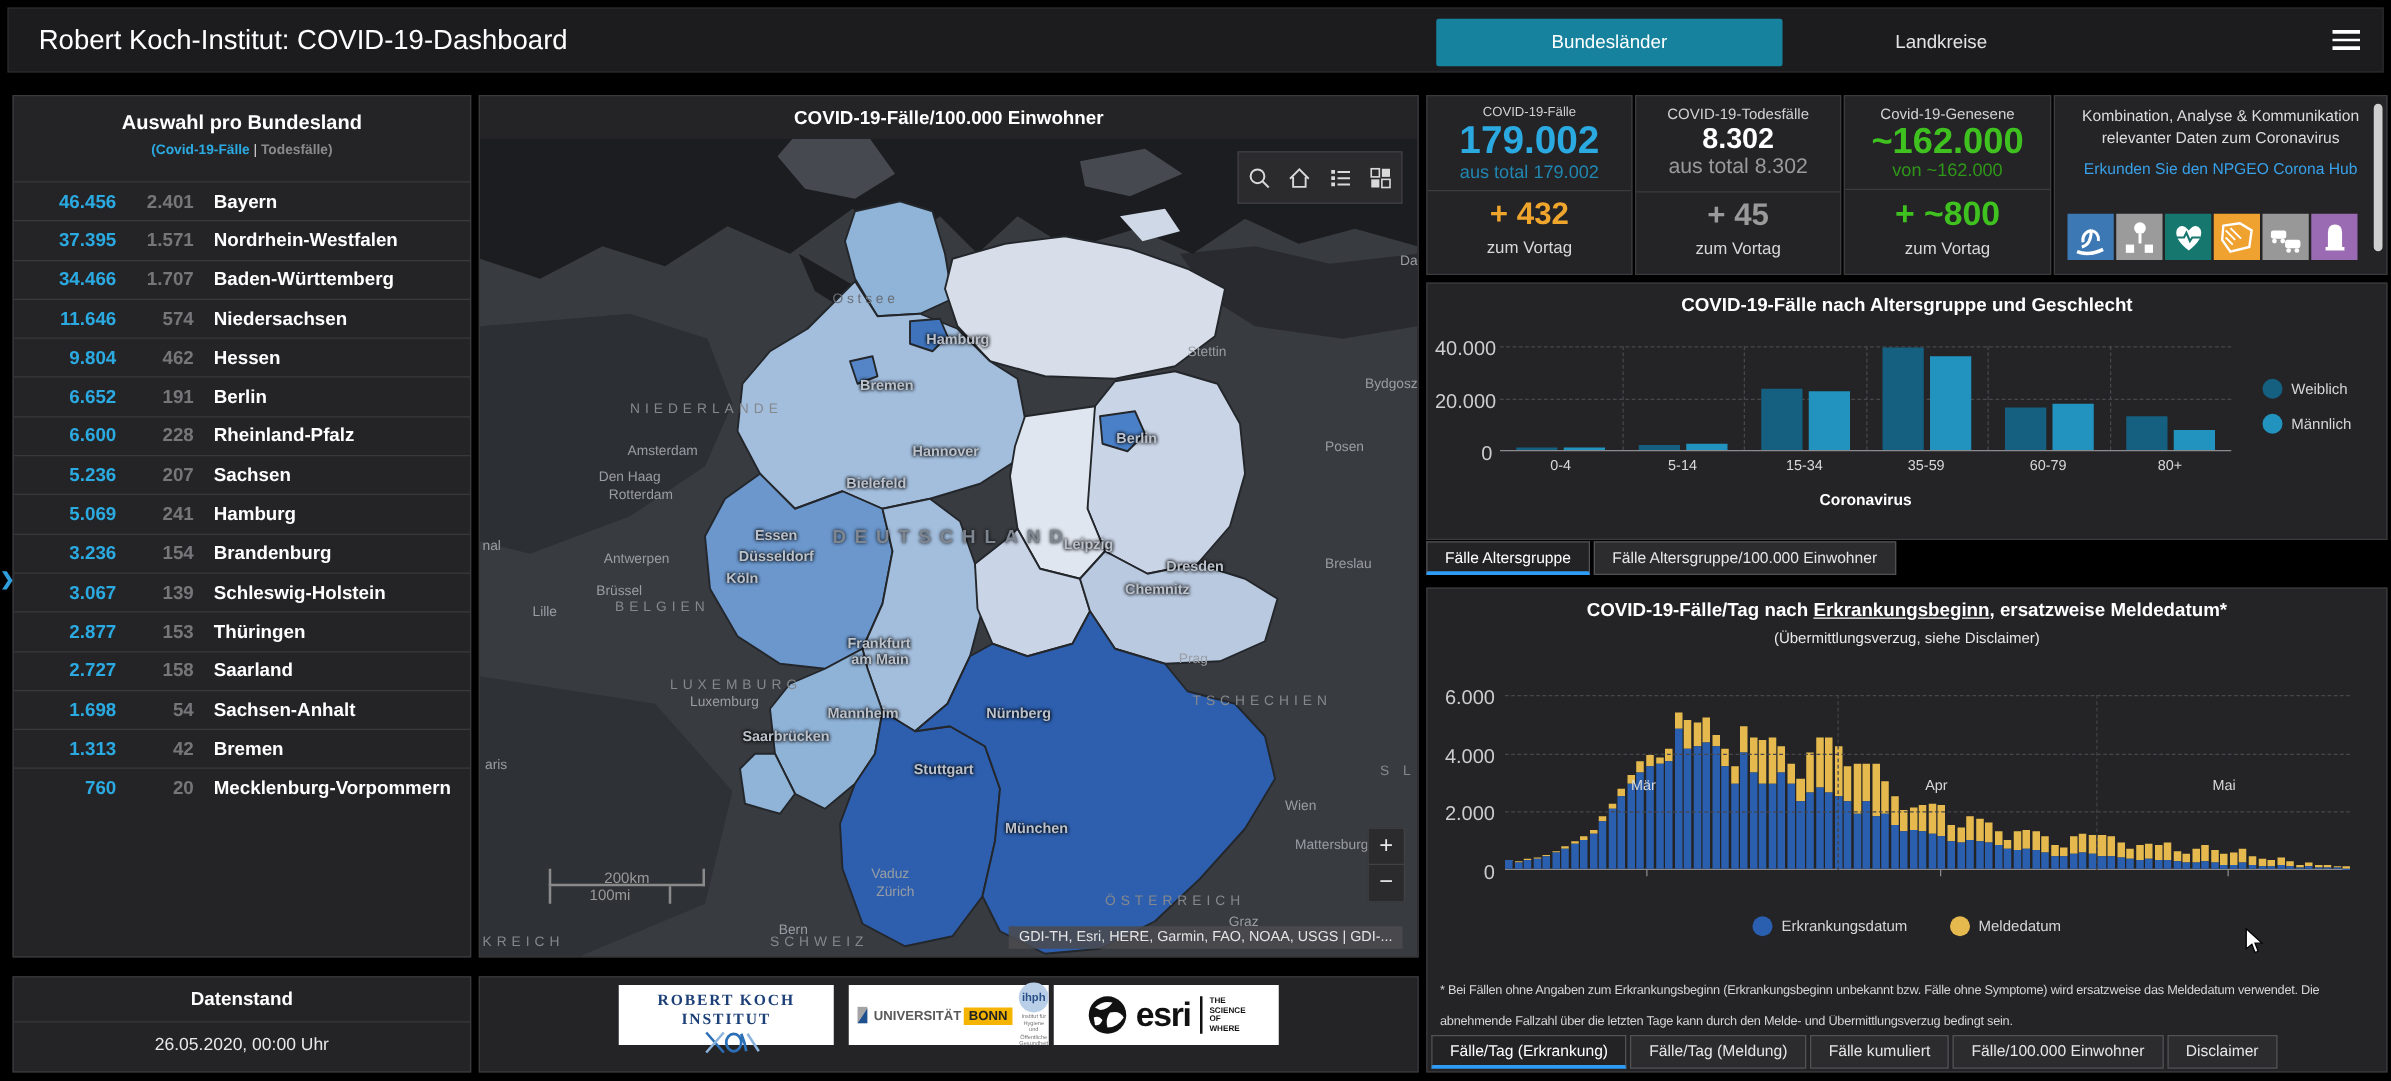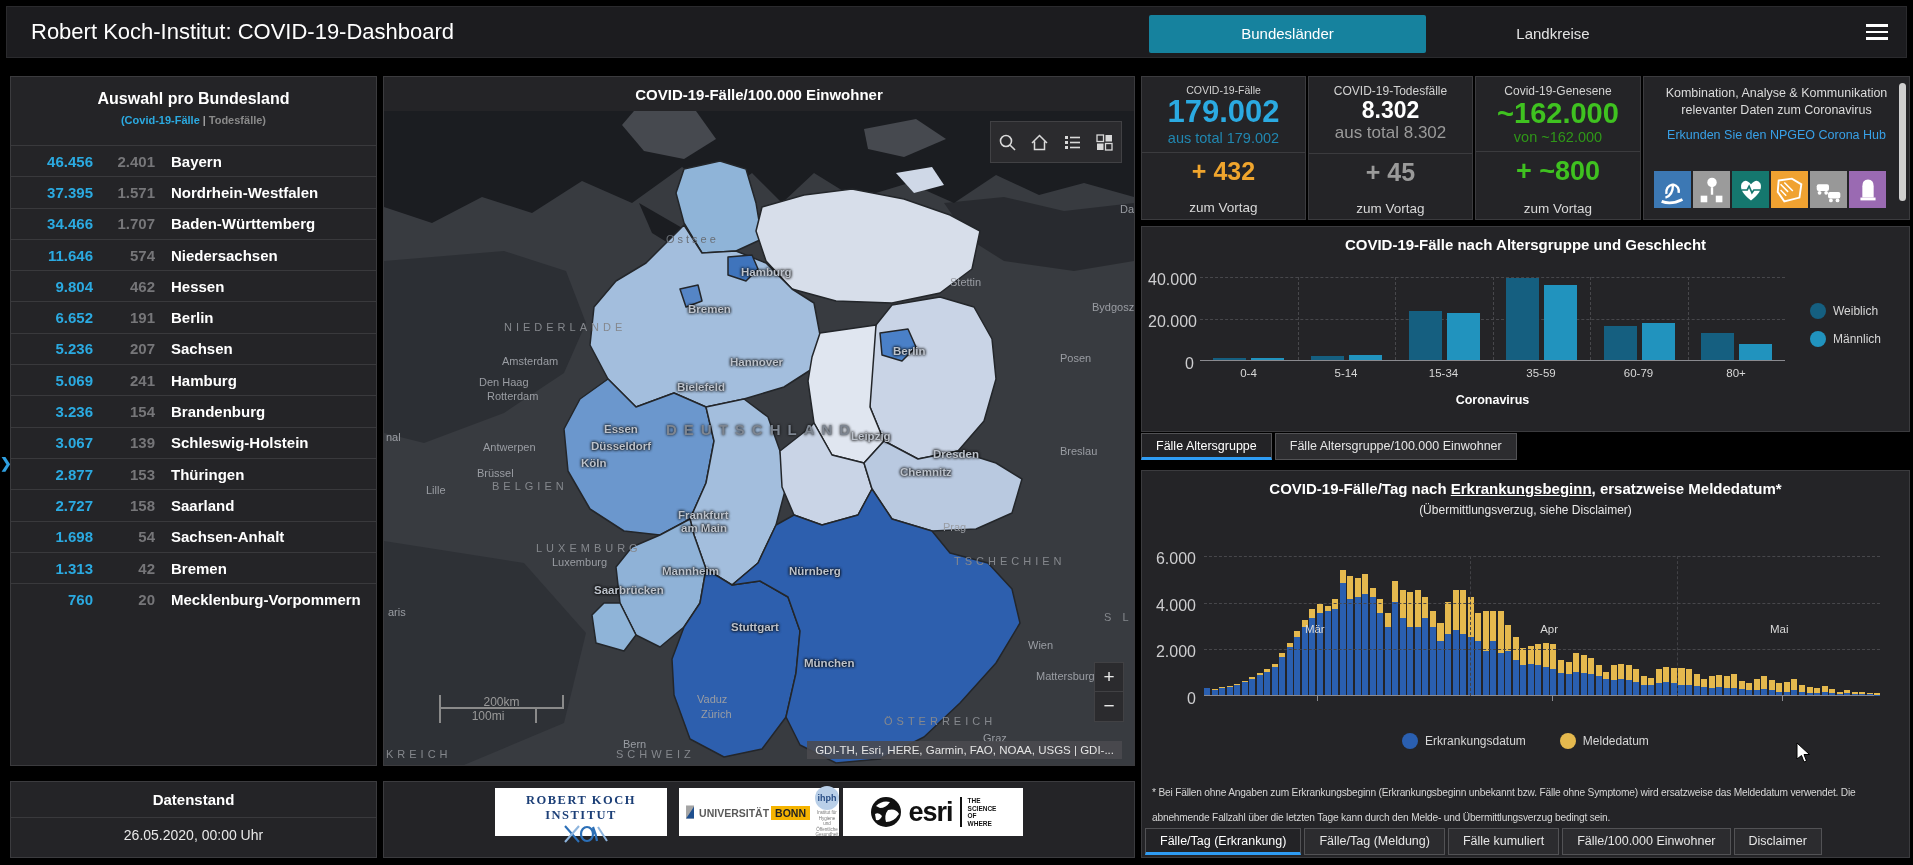--- a/index.html
+++ b/index.html
@@ -66,21 +66,21 @@
   #esri-tag { border-left:2px solid #111; padding-left:6px; font-size:6.5px; font-weight:bold; color:#111; line-height:7.5px; }
 
   
   .stat { position:absolute; top:76px; height:144px; background:#242427; border:1px solid #3b3b3e; text-align:center; }
   .stat .lab { padding-top:7px; font-size:12px; color:#d2d2d2; }
   .stat .lab.small { font-size:10.5px; }
   .stat .val { font-weight:bold; line-height:1.05; }
   .stat .sub { font-size:14.5px; margin-top:1px; }
   .stat .div { border-top:1px solid #3b3b3e; margin-top:6px; }
   .stat .delta { font-weight:bold; font-size:25px; margin-top:4px; }
-  .stat .dlab { font-size:13.5px; color:#d8d8d8; margin-top:14px; }
+  .stat .dlab { font-size:13.5px; color:#d8d8d8; margin-top:4px; }
   #hub-line { font-size:12.5px; color:#dcdcdc; line-height:17px; padding-top:8px; }
   #hub-link { font-size:12.5px; color:#38a1e8; margin-top:9px; cursor:pointer; }
   #hub-tiles { position:absolute; left:10px; bottom:11px; display:flex; gap:2px; }
   .tile { width:37px; height:37px; display:flex; align-items:center; justify-content:center; }
   #hub-scroll { position:absolute; right:3px; top:6px; width:7px; height:118px; background:#cfcfcf; border-radius:4px; cursor:pointer; }
 
   
   #age-panel { left:1141px; top:226px; width:769px; height:206px; }
   #age-title { text-align:center; padding-top:9px; font-size:15px; font-weight:bold; color:#fff; }
   #age-plot { position:absolute; left:58px; top:50px; width:585px; height:84px; border-bottom:1px solid #8a8a8f; }
@@ -160,20 +160,25 @@
         </div>
         <div class="bl-row">
           <div class="cases">9.804</div>
           <div class="deaths">462</div>
           <div class="name">Hessen</div>
         </div>
         <div class="bl-row">
           <div class="cases">6.652</div>
           <div class="deaths">191</div>
           <div class="name">Berlin</div>
+        </div>
+        <div class="bl-row">
+          <div class="cases">6.600</div>
+          <div class="deaths">228</div>
+          <div class="name">Rheinland-Pfalz</div>
         </div>
         <div class="bl-row">
           <div class="cases">5.236</div>
           <div class="deaths">207</div>
           <div class="name">Sachsen</div>
         </div>
         <div class="bl-row">
           <div class="cases">5.069</div>
           <div class="deaths">241</div>
           <div class="name">Hamburg</div>
@@ -267,21 +272,21 @@
         <span class="lbl-cityde" style="left: 207px; top: 329px;">Düsseldorf</span>
         <span class="lbl-cityde" style="left: 197px; top: 346px;">Köln</span>
         <span class="lbl-cityde" style="left: 467px; top: 319px;">Leipzig</span>
         <span class="lbl-cityde" style="left: 549px; top: 337px;">Dresden</span>
         <span class="lbl-cityde" style="left: 516px; top: 355px;">Chemnitz</span>
         <span class="lbl-cityde" style="left: 294px; top: 398px;">Frankfurt</span>
         <span class="lbl-cityde" style="left: 297px; top: 411px;">am Main</span>
         <span class="lbl-cityde" style="left: 278px; top: 454px;">Mannheim</span>
         <span class="lbl-cityde" style="left: 405px; top: 454px;">Nürnberg</span>
         <span class="lbl-cityde" style="left: 210px; top: 473px;">Saarbrücken</span>
-        <span class="lbl-cityde" style="left: 347px; top: 510px;">Stuttgart</span>
+        <span class="lbl-cityde" style="left: 347px; top: 499px;">Stuttgart</span>
         <span class="lbl-cityde" style="left: 420px; top: 546px;">München</span>
         <span class="lbl-city" style="left: 566px; top: 165px;">Stettin</span>
         <span class="lbl-city" style="left: 708px; top: 190px;">Bydgoszcz</span>
         <span class="lbl-city" style="left: 676px; top: 241px;">Posen</span>
         <span class="lbl-city" style="left: 676px; top: 334px;">Breslau</span>
         <span class="lbl-city" style="left: 118px; top: 244px;">Amsterdam</span>
         <span class="lbl-city" style="left: 95px; top: 265px;">Den Haag</span>
         <span class="lbl-city" style="left: 103px; top: 279px;">Rotterdam</span>
         <span class="lbl-city" style="left: 99px; top: 330px;">Antwerpen</span>
         <span class="lbl-city" style="left: 93px; top: 356px;">Brüssel</span>

